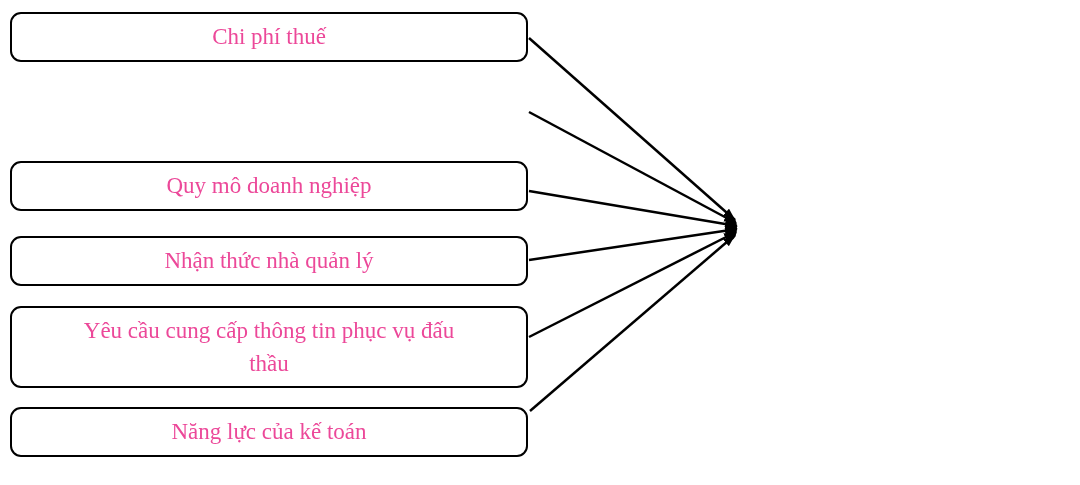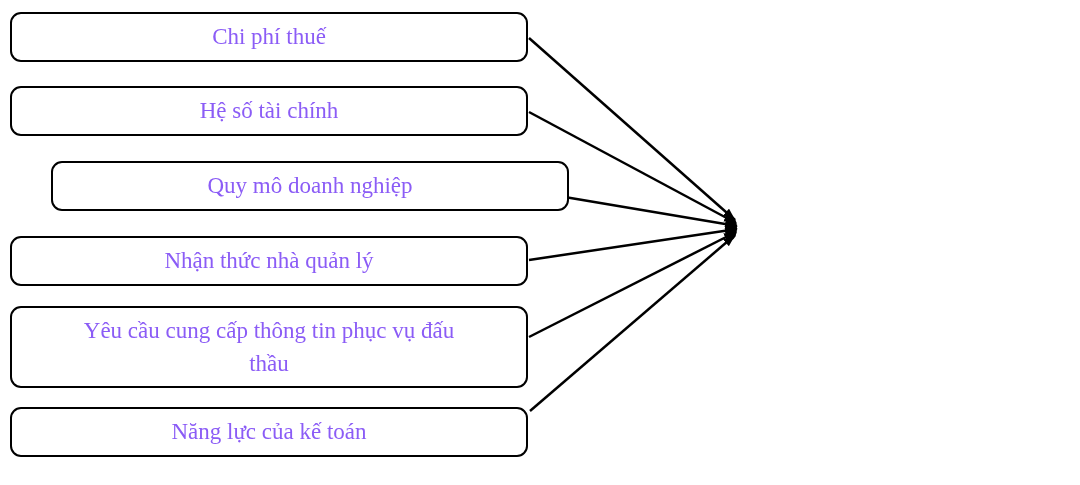--- a/index.html
+++ b/index.html
@@ -6,21 +6,21 @@
     margin: 0;
     padding: 0;
     background: #ffffff;
   }
   .canvas {
     position: relative;
     width: 856px;
     height: 485px;
     background: #ffffff;
     font-family: "Liberation Serif", "DejaVu Serif", serif;
-    color: #8b5cf6;
+    color: #ec4899;
     overflow: hidden;
     border-radius: 26px;
   }
   .connector-layer {
     position: absolute;
     left: 0;
     top: 0;
     width: 1080px;
     height: 485px;
     pointer-events: none;
@@ -36,21 +36,21 @@
     display: flex;
     align-items: center;
     justify-content: center;
     text-align: center;
     font-size: 23px;
     line-height: 1.45;
     white-space: pre-line;
   }
   .box-1 { top: 12px;  height: 50px; }
   .box-2 { top: 86px;  height: 50px; }
-  .box-3 { top: 161px; height: 50px; margin-left: 41px; }
+  .box-3 { top: 161px; height: 50px; }
   .box-4 { top: 236px; height: 50px; font-family: Liberation Serif, serif; }
   .box-5 { top: 306px; height: 82px; }
   .box-6 { top: 407px; height: 50px; }
   .outcome-ellipse {
     position: absolute;
     left: 739px;
     top: 127px;
     width: 333px;
     height: 203px;
     box-sizing: border-box;
@@ -86,23 +86,20 @@
     <line x1="529" y1="260" x2="737" y2="229" stroke="#000000" stroke-width="2.5" marker-end="url(#arrow)"></line>
     <line x1="529" y1="337" x2="736" y2="232" stroke="#000000" stroke-width="2.5" marker-end="url(#arrow)"></line>
     <line x1="530" y1="411" x2="735" y2="235" stroke="#000000" stroke-width="2.5" marker-end="url(#arrow)"></line>
     <ellipse cx="731" cy="228" rx="6" ry="12" fill="#000000"></ellipse>
   </svg>
 
   <div class="factor-box box-1">
     <span>Chi phí thuế</span>
   </div>
 
-  <div class="factor-box box-2">
-    <span>Hệ số tài chính</span>
-  </div>
 
   <div class="factor-box box-3">
     <span>Quy mô doanh nghiệp</span>
   </div>
 
   <div class="factor-box box-4">
     <span>Nhận thức nhà quản lý</span>
   </div>
 
   <div class="factor-box box-5">

